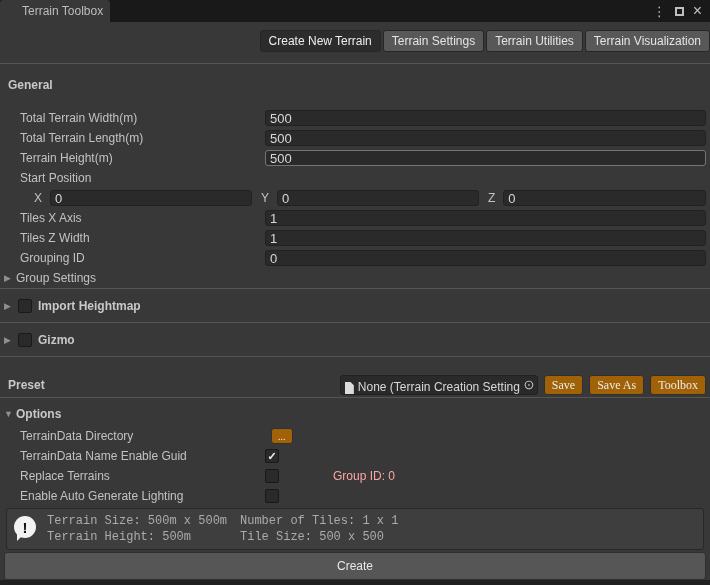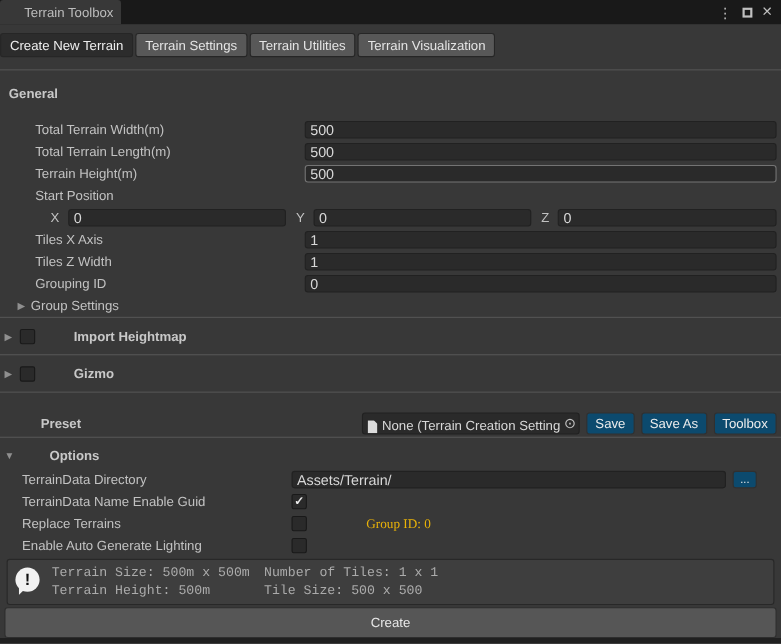--- a/index.html
+++ b/index.html
@@ -13,72 +13,72 @@
   .titlebar { height:22px; background:#191919; display:flex; align-items:stretch; }
   .title-tab {
     width:110px; background:#383838; color:#bdbdbd; display:flex; align-items:center;
     padding-left:22px; border-radius:3px 3px 0 0; cursor:default;
   }
   .titlebar-icons { margin-left:auto; display:flex; align-items:center; gap:9px; padding-right:8px; color:#c0c0c0; }
   .kebab { font-size:13px; line-height:1; cursor:pointer; }
   .maxbox { width:9px; height:9px; border:2px solid #c0c0c0; cursor:pointer; }
   .closex { font-size:16px; line-height:1; cursor:pointer; }
   
-  .toolbar { height:41px; display:flex; justify-content:flex-start; align-items:flex-start; padding-top:8px; }
+  .toolbar { height:41px; display:flex; justify-content:flex-end; align-items:flex-start; padding-top:8px; }
   .tabgroup { display:flex; gap:2px; }
   .tab {
     height:22px; padding:0 8px; display:flex; align-items:center; background:#585858;
     border:1px solid #262626; border-radius:3px; color:#e4e4e4; cursor:pointer; white-space:nowrap;
   }
   .tab.active { background:#2c2c2c; color:#eee; }
   
   .general-block { border-top:1px solid #555; }
   .sec-header { font-weight:700; color:#c8c8c8; margin:13px 0 0 8px; height:16px; line-height:16px; }
-  .rows { margin-top:15px;margin-left:12px; }
+  .rows { margin-top:15px; }
   .row { height:20px; display:flex; align-items:center; padding-right:4px; }
   .row-label { width:265px; padding-left:20px; color:#c2c2c2; white-space:nowrap; overflow:hidden; }
   .tfield {
     flex:1; height:16px; background:#2a2a2a; border:1px solid #212121; border-radius:3px;
     color:#d8d8d8; font-family:"Liberation Sans", sans-serif; font-size:13px; padding:0 4px; outline:none; min-width:0;
   }
   .tfield.focused { border-color:#747474; }
   .vec-row { padding-left:34px; gap:9px; }
   .vec-group { flex:1; display:flex; align-items:center; gap:8px; min-width:0; }
   .fold-row { padding-left:4px; }
   .fold-arrow { color:#8f8f8f; font-size:9px; width:12px; display:inline-block; }
   
   .fold-section { height:34px; border-top:1px solid #555; display:flex; align-items:center; padding-left:4px; }
   .checkbox {
     width:14px; height:14px; background:#2a2a2a; border:1px solid #191919; border-radius:2px;
     display:inline-flex; align-items:center; justify-content:center; color:#ececec;
     font-size:11px; font-weight:700; line-height:14px; cursor:pointer; flex:none;
   }
   .fold-section .checkbox { margin-left:2px; margin-right:6px; }
-  .bold-label { font-weight:700; color:#c8c8c8;margin-left:29px; }
+  .bold-label { font-weight:700; color:#c8c8c8; }
   
   .preset-row { height:41px; border-top:1px solid #555; display:flex; align-items:center; padding:16px 4px 0 8px; }
   .object-field {
     margin-left:auto; width:198px; height:20px; background:#2a2a2a; border:1px solid #212121;
     border-radius:3px; display:flex; align-items:flex-end; padding-left:4px; overflow:hidden; cursor:pointer;
   }
   .doc-icon { width:9px; height:12px; background:#dcdcdc; flex:none; margin-right:4px;
     clip-path:polygon(0 0, 62% 0, 100% 28%, 100% 100%, 0 100%); }
   .object-text { color:#d8d8d8; white-space:nowrap; overflow:hidden; flex:1; }
   .picker { flex:none; width:16px; height:20px; display:flex; align-items:center; justify-content:center;
     color:#c4c4c4; font-size:13px; cursor:pointer; }
   .btn {
-    height:20px; padding:0 7px; background:#0c4a6e; border:1px solid #303030; border-radius:3px;
-    color:#ececec; font-family:Liberation Sans, sans-serif; font-size:12px; cursor:pointer; white-space:nowrap;
+    height:20px; padding:0 7px; background:#a16207; border:1px solid #303030; border-radius:3px;
+    color:#ececec; font-family:Liberation Serif, serif; font-size:12px; cursor:pointer; white-space:nowrap;
   }
   .preset-row .btn { margin-left:6px; }
   
   .options-block { border-top:1px solid #555; }
   .options-header { margin:7px 0 4px 4px; height:17px; display:flex; align-items:center; }
   .opt-check { margin-right:0; }
-  .group-id-text { margin-left:54px; color:#eab308;font-family:Liberation Serif, serif; }
+  .group-id-text { margin-left:54px; color:#fca5a5; }
   .dir-input { flex:none; width:395px; }
   .browse-btn { height:16px; padding:0 6px; margin-left:6px; font-size:10px; }
   
   .info-box {
     margin:2px 6px 0 6px; height:42px; background:#3e3e3e; border:1px solid #282828; border-radius:3px;
     display:flex; align-items:center; padding-left:7px;
   }
   .info-icon { position:relative; width:24px; height:26px; flex:none; }
   .info-icon .bubble {
     position:absolute; top:0; left:0; width:22px; height:22px; background:#f2f2f2; border-radius:50%;
@@ -204,21 +204,20 @@
     <button class="btn">Toolbox</button>
   </div>
 
   <div class="options-block">
     <div class="options-header">
       <span class="fold-arrow">▼</span>
       <span class="bold-label">Options</span>
     </div>
     <div class="row">
       <span class="row-label">TerrainData Directory</span>
-      <input class="tfield dir-input" value="Assets/Terrain/" style="">
       <button class="btn browse-btn">...</button>
     </div>
     <div class="row">
       <span class="row-label">TerrainData Name Enable Guid</span>
       <span class="checkbox opt-check">✓</span>
     </div>
     <div class="row">
       <span class="row-label">Replace Terrains</span>
       <span class="checkbox opt-check"></span>
       <span class="group-id-text">Group ID: 0</span>

